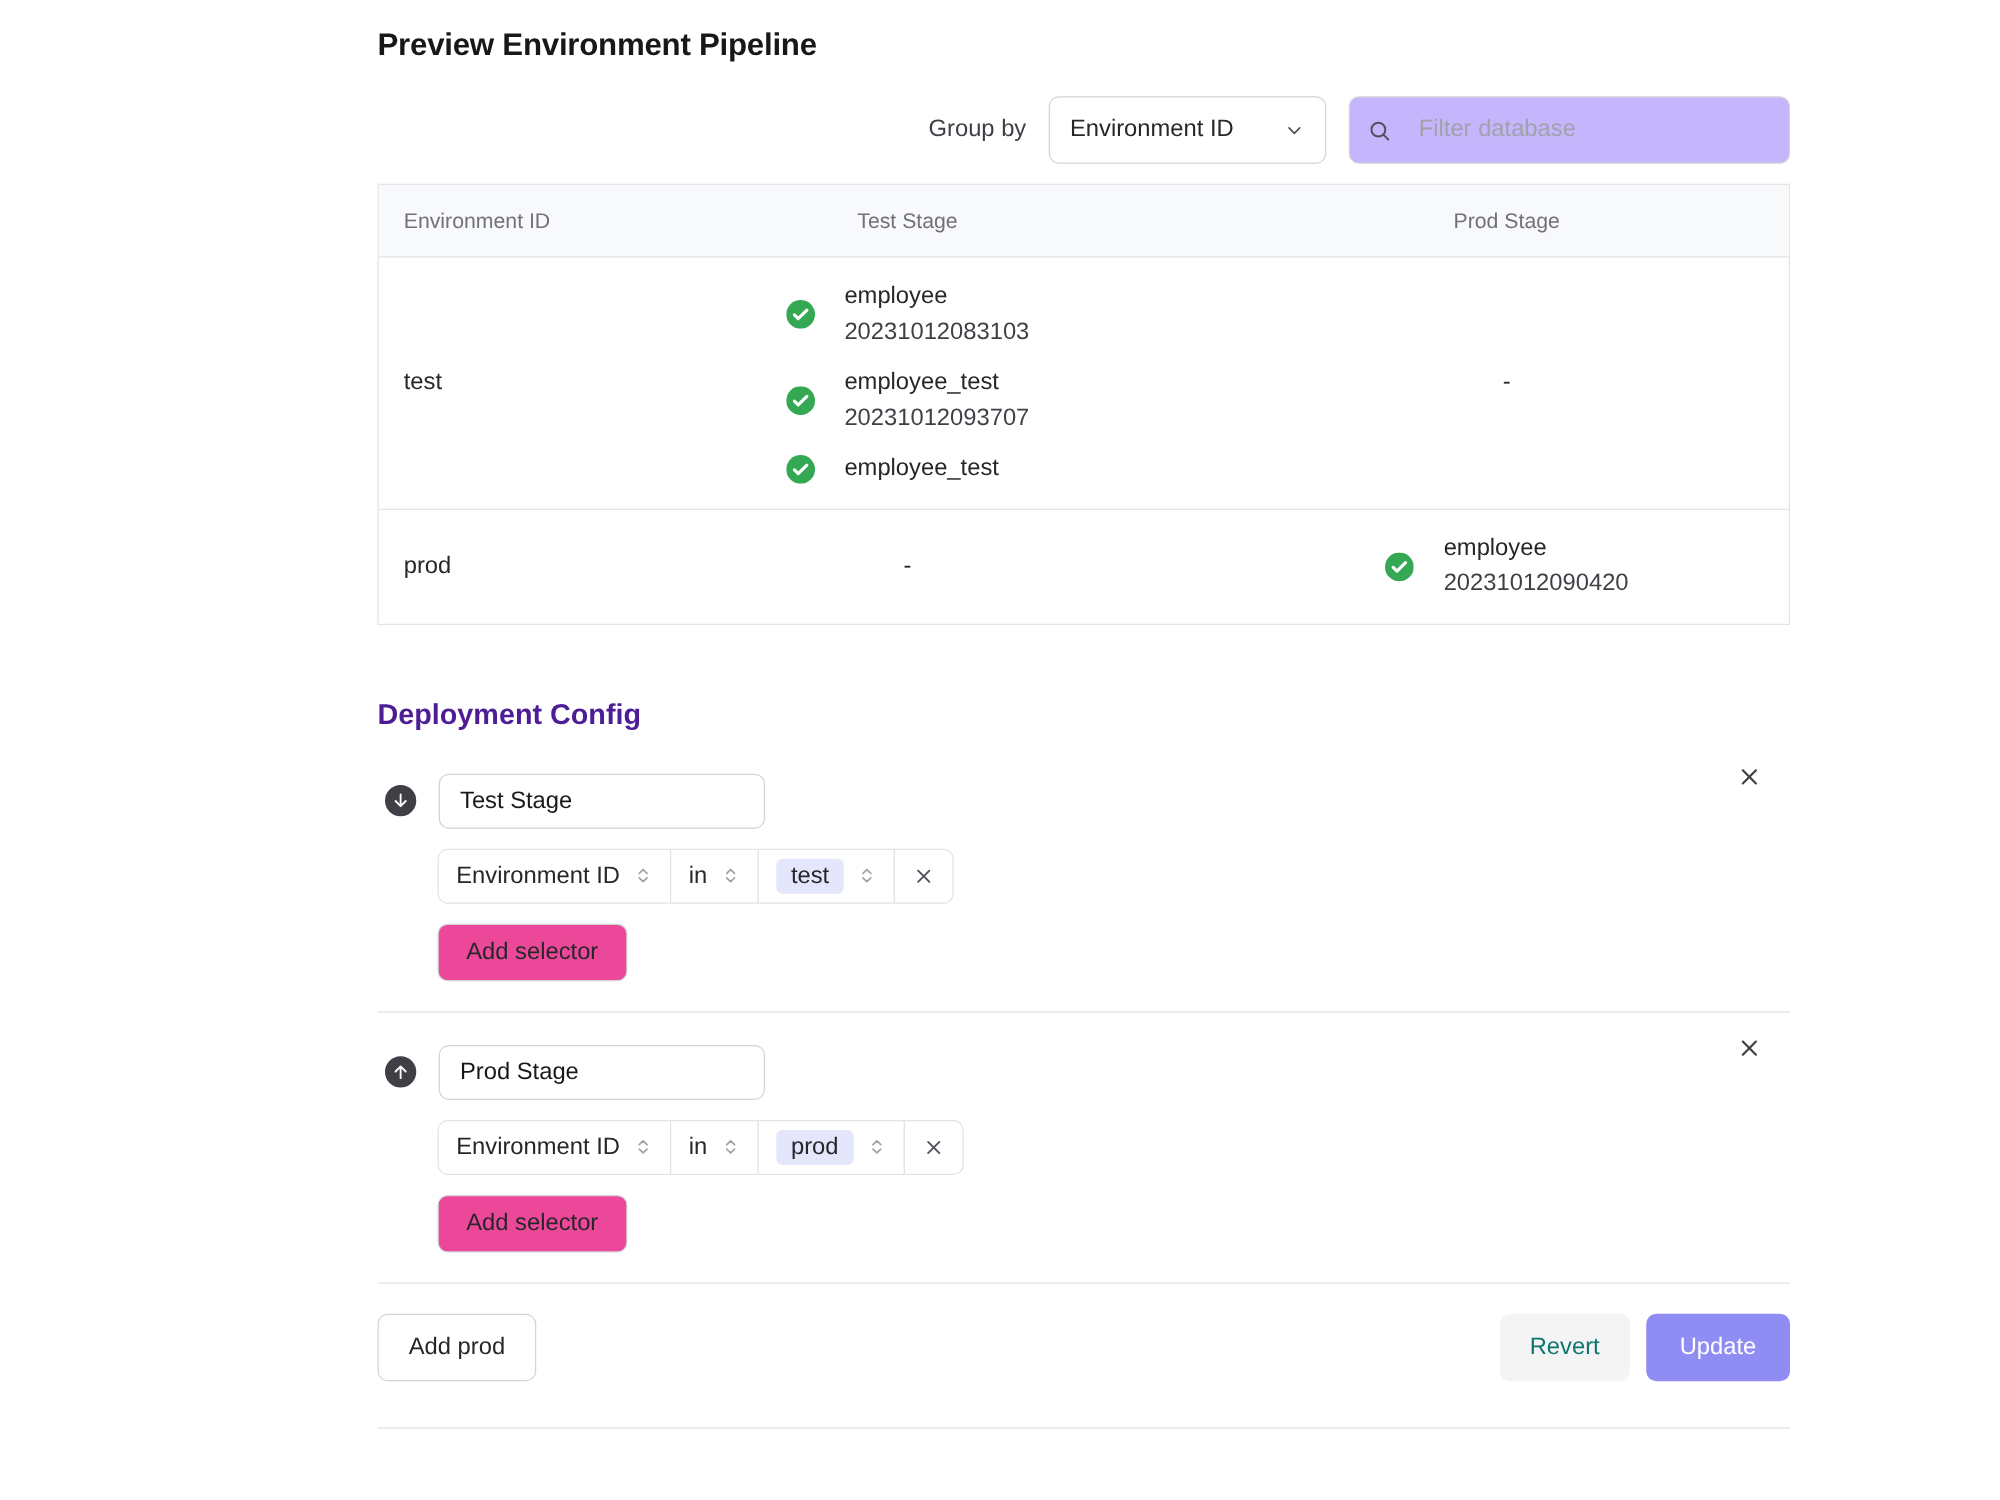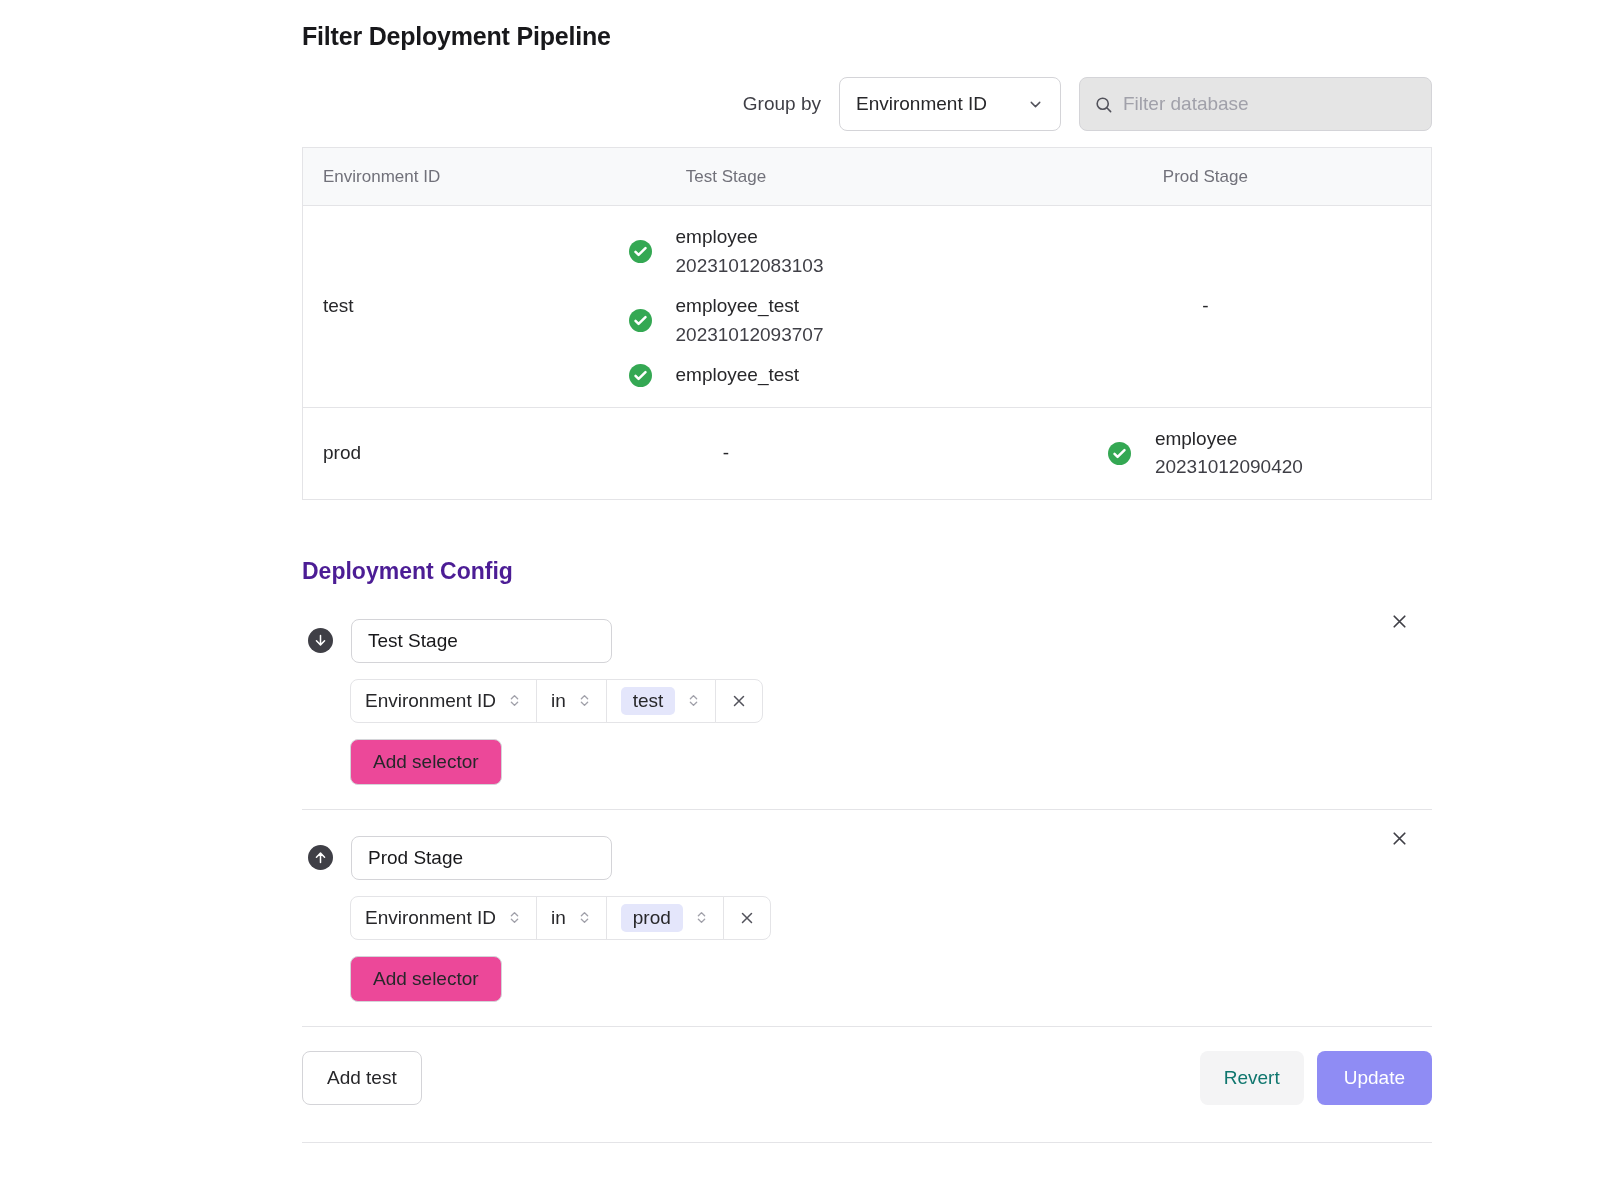--- a/index.html
+++ b/index.html
@@ -19,21 +19,21 @@
   
   .toolbar { display: flex; justify-content: flex-end; align-items: center; gap: 18px; margin-top: 26px; }
   .group-by-label { font-size: 19px; color: #3f3f46; }
   .select-box {
     width: 222px; height: 54px; border: 1px solid #d4d4d8; border-radius: 8px;
     display: flex; align-items: center; justify-content: space-between;
     padding: 0 16px; font-size: 19px; color: #27272a; cursor: pointer; background: #fff;
   }
   .search-box {
     width: 353px; height: 54px; border: 1px solid #d4d4d8; border-radius: 8px;
-    display: flex; align-items: center; gap: 10px; padding: 0 14px; background: #e5e5e5;
+    display: flex; align-items: center; gap: 22px; padding: 0 14px; background: #c4b5fd;
   }
   .search-box input { border: none; outline: none; font-size: 19px; flex: 1; color: #27272a; background: transparent; }
   .search-box input::placeholder { color: #a1a1aa; }
 
   
   .pipeline-table { margin-top: 16px; border: 1px solid #e4e4e7; }
   .thead {
     display: flex; align-items: center; height: 58px; background: #f8f9fa;
     border-bottom: 1px solid #e4e4e7; color: #71717a; font-size: 17px; font-weight: 500;
   }
@@ -94,21 +94,21 @@
     margin-left: 13px; height: 54px; padding: 0 27px; border: none; border-radius: 8px;
     background: #8f8cf4; color: #ffffff; font-size: 19px; cursor: pointer;
   }
   .bottom-divider { border-top: 1px solid #e4e4e7; margin-top: 37px; }
 </style>
 </head>
 <body>
 
 <div class="container">
 
-  <div class="page-title">Filter Deployment Pipeline</div>
+  <div class="page-title">Preview Environment Pipeline</div>
 
   <div class="toolbar">
     <span class="group-by-label">Group by</span>
     <div class="select-box">
       <span>Environment ID</span>
       <span style="display:flex;">
         <svg width="17" height="17" viewBox="0 0 24 24">
             <path d="M6 9l6 6 6-6" stroke="#52525b" stroke-width="2" fill="none" stroke-linecap="round" stroke-linejoin="round"></path>
           </svg>
       </span>
@@ -295,20 +295,20 @@
             <path d="M6 6l12 12M18 6L6 18" stroke="#52525b" stroke-width="2" stroke-linecap="round"></path>
           </svg>
       </div>
     </div>
     <button class="add-selector-btn">Add selector</button>
   </div>
 
   <div class="divider"></div>
 
   <div class="footer-row">
-    <button class="add-stage-btn">Add test</button>
+    <button class="add-stage-btn">Add prod</button>
     <button class="revert-btn">Revert</button>
     <button class="update-btn">Update</button>
   </div>
 
   <div class="bottom-divider"></div>
 
 </div>
 
 </body></html>

